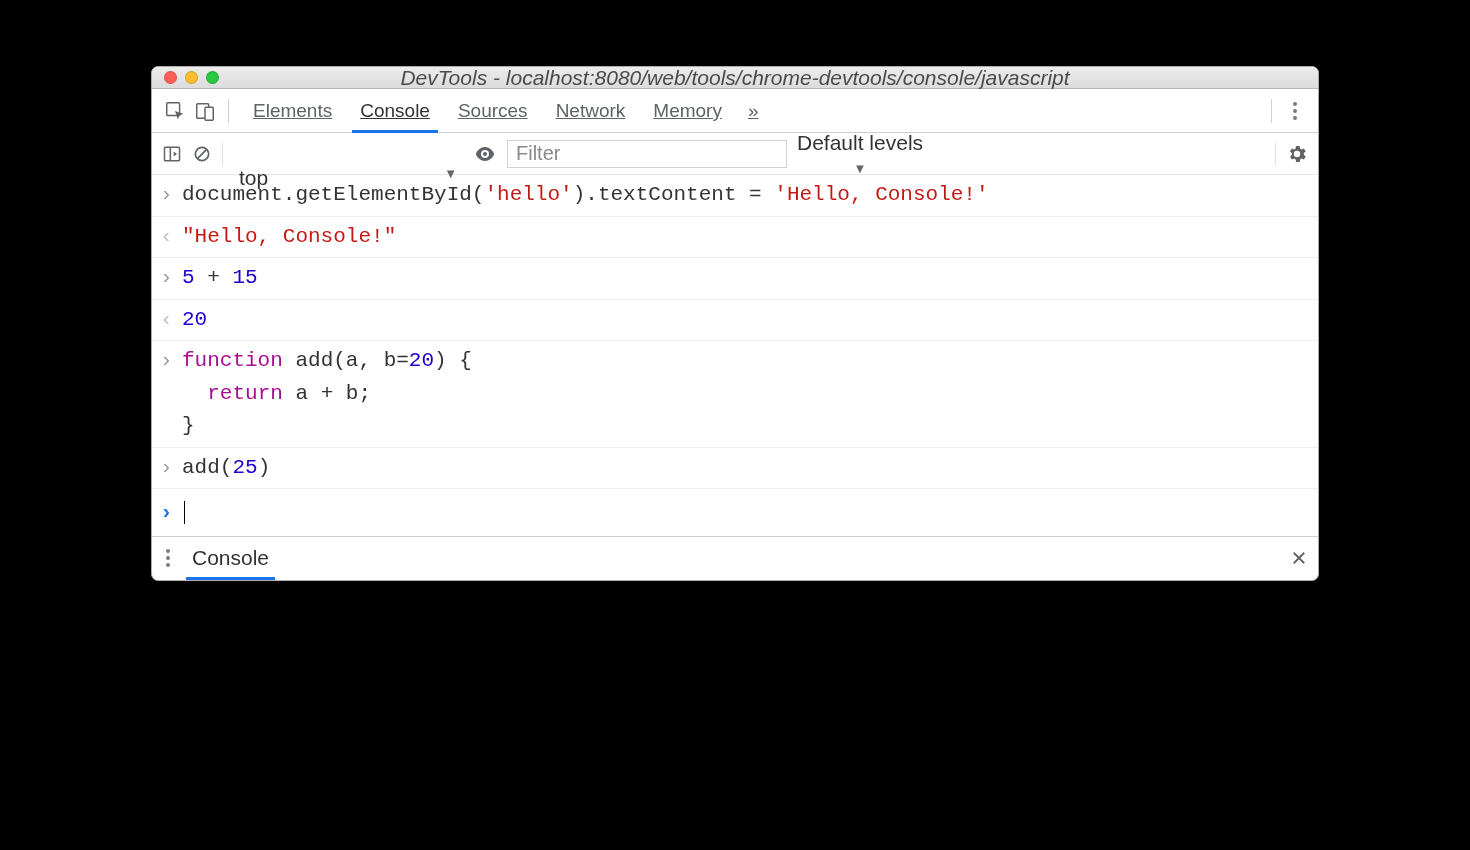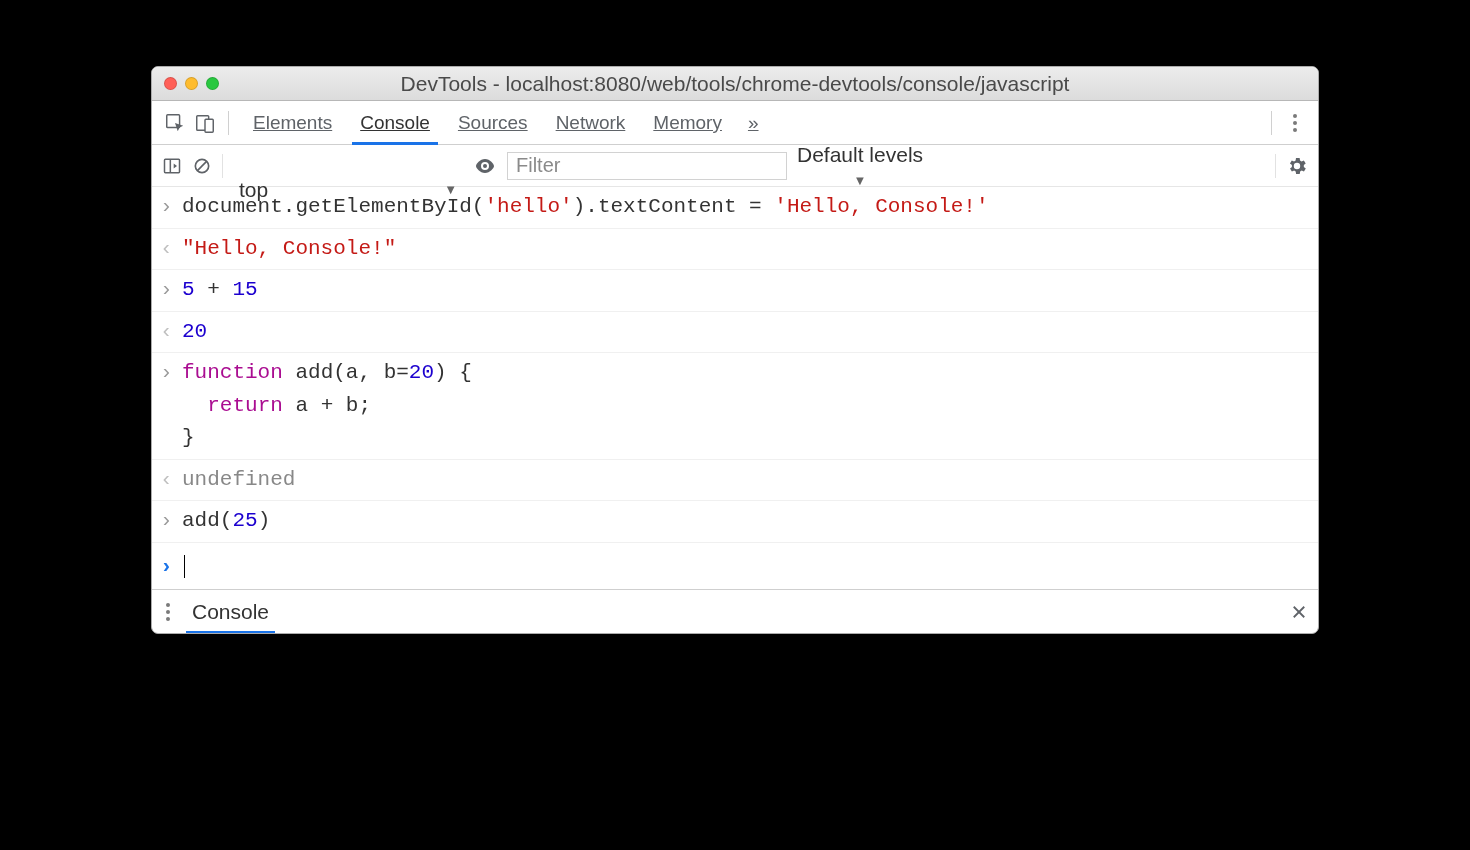--- a/index.html
+++ b/index.html
@@ -17,27 +17,28 @@
     position: relative;
     width: 1168px;
     margin-top: 66px;
     background: #fff;
     border-radius: 7px;
     box-shadow: 0 20px 50px rgba(0,0,0,.5);
     overflow: hidden;
     border: 1px solid #acacac;
   }
   .titlebar {
-    height: 34px;
+    height: 22px;
     background: linear-gradient(#ececec,#dcdcdc);
     border-bottom: 1px solid #b7b7b7;
     display: flex;
     align-items: center;
     padding: 0 12px;
     position: relative;
+    font-style: italic;
   }
   .traffic {
     display: flex;
     gap: 8px;
     align-items: center;
   }
   .dot { width: 13px; height: 13px; border-radius: 50%; border: 0.5px solid rgba(0,0,0,.15);}
   .dot.red { background:#ff5f57;}
   .dot.yellow{ background:#febc2e;}
   .dot.green{ background:#28c840;}
@@ -78,21 +79,21 @@
     position:absolute;left:6px;right:6px;bottom:-1px;height:3px;background:#1a73e8;
   }
   .toolbar .spacer{flex:1;}
   .toolbar .icon-btn{
     width:26px;height:26px;display:flex;align-items:center;justify-content:center;color:#5f6368;
   }
   .subtoolbar{
     height:42px;border-bottom:1px solid #e6e6e6;display:flex;align-items:center;padding:0 10px;gap:10px;color:#5f6368;
   }
   .subtoolbar .context{
-    display:flex;align-items:center;gap:6px;font-size:21px;color:#333;
+    display:flex;align-items:flex-start;gap:6px;font-size:21px;color:#333;
     padding:2px 6px;min-width:230px;justify-content:space-between;margin-top:48px;
   }
   .subtoolbar .context .triangle{color:#666;font-size:13px;}
   .filter-input{
     width:280px;height:28px;border:1px solid #d2d2d2;background:#fff;font-size:20px;color:#333;padding:2px 8px;
   }
   .filter-input::placeholder{color:#8a8a8a;}
   .levels{
     font-size:21px;color:#333;display:flex;align-items:center;gap:6px;flex-direction:column;
   }
@@ -248,24 +249,20 @@
         <div class="gutter out"></div>
         <div class="code"><span class="tok-num">20</span></div>
       </div>
       <div class="row">
         <div class="gutter in"></div>
         <div class="code"><span class="tok-kw">function</span><span class="tok-default"> add(a, b=</span><span class="tok-num">20</span><span class="tok-default">) {
   </span><span class="tok-kw">return</span><span class="tok-default"> a + b;
 }</span></div>
       </div>
       <div class="row">
-        <div class="gutter out"></div>
-        <div class="code"><span class="tok-dim">undefined</span></div>
-      </div>
-      <div class="row">
         <div class="gutter in"></div>
         <div class="code"><span class="tok-default">add(</span><span class="tok-num">25</span><span class="tok-default">)</span></div>
       </div>
       <div class="prompt-row">
         <div class="gutter prompt"></div>
         <span class="caret"></span>
       </div>
     </div>
 
   <div class="drawer">

